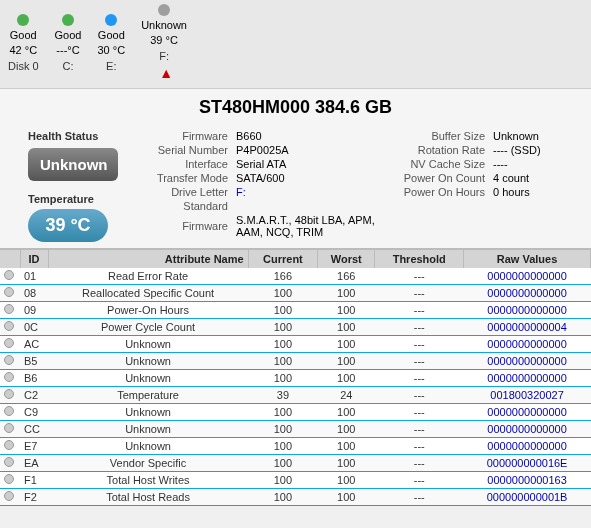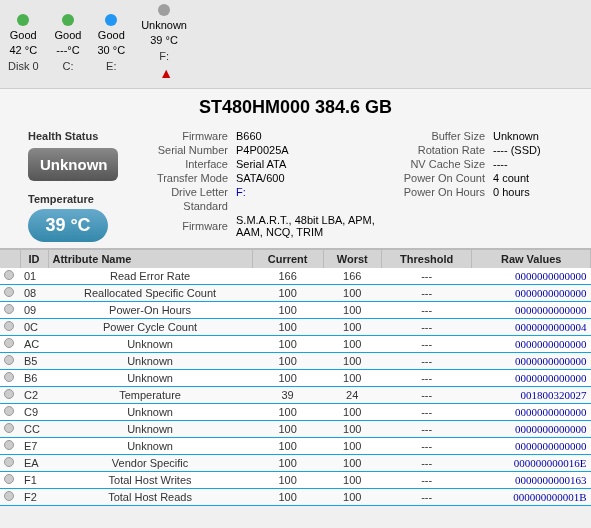--- a/index.html
+++ b/index.html
@@ -143,21 +143,21 @@
     }
     tbody tr:nth-child(even) { background: #f9f9f9; }
     tbody tr:nth-child(odd) { background: #ffffff; }
     tbody td {
       padding: 2px 4px;
       text-align: center;
       color: #333;
     }
     tbody td:first-child { text-align: left; padding-left: 4px; }
     tbody td:nth-child(2) { text-align: left; }
-    .raw-val { color: #0000aa; font-family: Liberation Serif, serif; text-align: right; }
+    .raw-val { color: #0000aa; font-family: Liberation Sans, sans-serif; }
     .small-circle {
       width: 10px; height: 10px;
       border-radius: 50%;
       background: #ccc;
       display: inline-block;
       border: 1px solid #999;
     }
   </style>
 </head>
 <body>
@@ -257,21 +257,21 @@
   </div>
 
 </div>
 
 <div class="attr-table-wrapper">
   <table>
     <thead>
       <tr>
         <th style="width:20px;"></th>
         <th style="width:28px;">ID</th>
-        <th style="text-align:left;">Attribute Name</th>
+        <th style="text-align:right;">Attribute Name</th>
         <th>Current</th>
         <th>Worst</th>
         <th>Threshold</th>
         <th>Raw Values</th>
       </tr>
     </thead>
     <tbody id="attr-tbody">
     <tr>
     <td><span class="small-circle"></span></td>
     <td>01</td>

